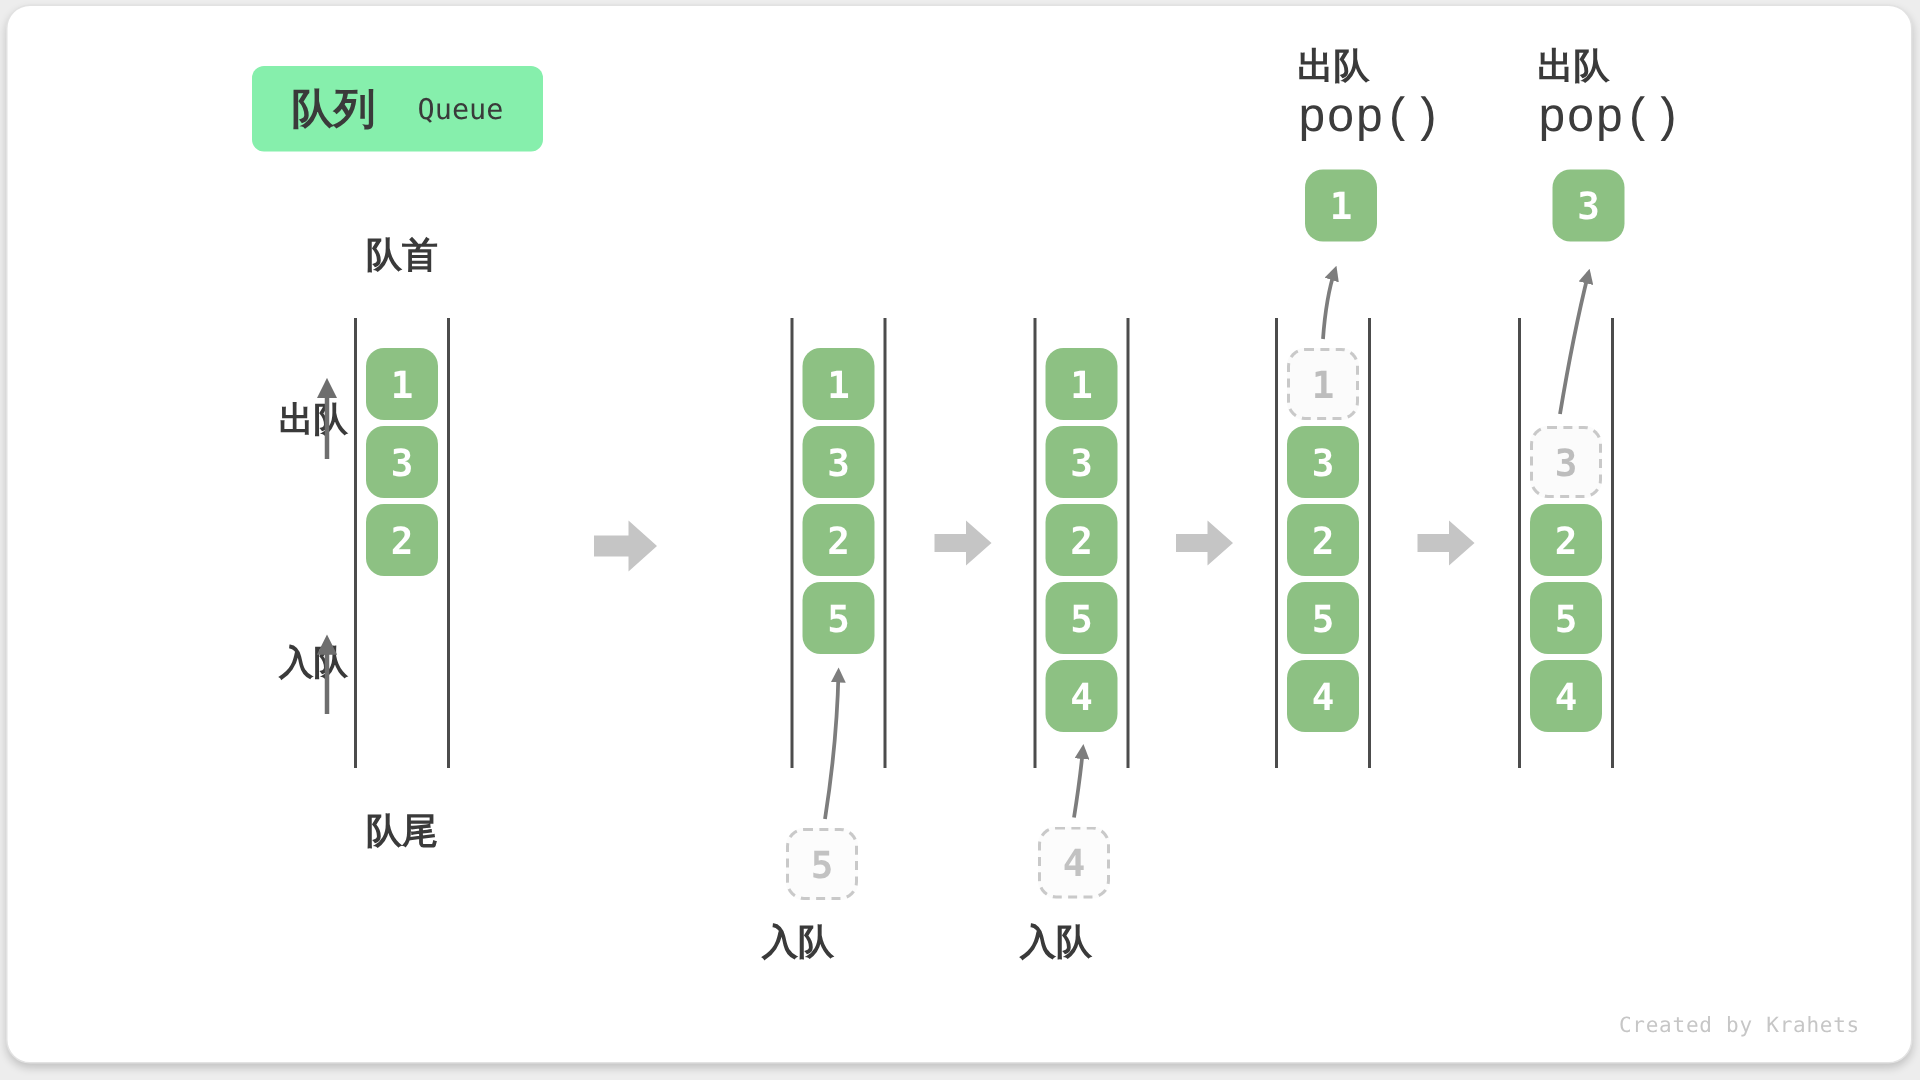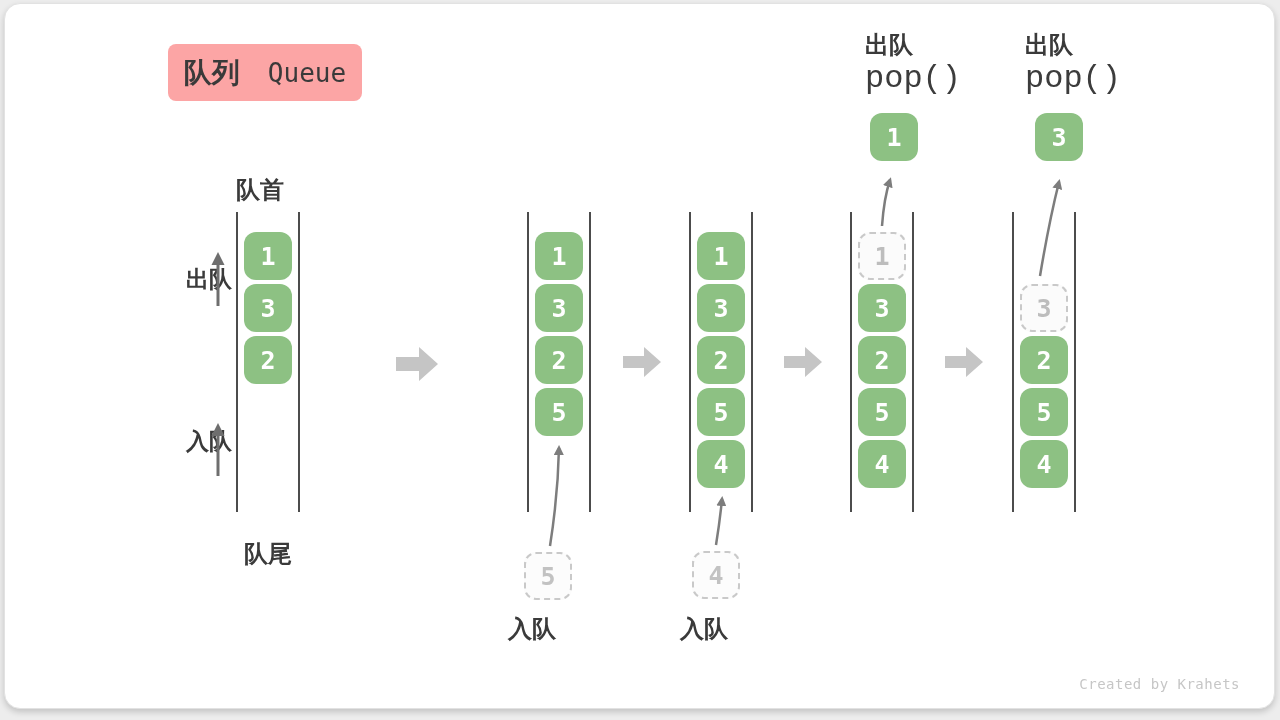--- a/index.html
+++ b/index.html
@@ -5,28 +5,28 @@
   * { margin: 0; padding: 0; box-sizing: border-box; }
   html, body { width: 1280px; height: 720px; background: #ededed; overflow: hidden;
     font-family: "Liberation Sans", sans-serif; }
   .canvas { position: absolute; left: 0; top: 0; width: 1280px; height: 720px; }
   .card { position: absolute; left: 4px; top: 3px; width: 1271px; height: 706px;
     background: #ffffff; border-radius: 16px; border: 1px solid #e2e2e2;
     box-shadow: 0 3px 6px rgba(0,0,0,0.18); }
 
   
   .badge { position: absolute; left: 168px; top: 44px; width: 194px; height: 57px;
-    background: #fca5a5; border-radius: 8px; display: flex; align-items: center;
+    background: #86efac; border-radius: 8px; display: flex; align-items: center;
     justify-content: center; gap: 28px; }
   .badge .zh { font-size: 28px; font-weight: bold; color: #3a3a3a; }
-  .badge .en { font-family: "DejaVu Sans Mono", monospace; font-size: 26px; color: #3a3a3a; }
+  .badge .en { font-family: "DejaVu Sans Mono", monospace; font-size: 19px; color: #3a3a3a; }
 
   
   .side-label { position: absolute; font-size: 24px; font-weight: bold; color: #3a3a3a; }
-  .lbl-front { left: 236px; top: 154px; width: 64px; text-align: left; margin-top: 20px; }
+  .lbl-front { left: 236px; top: 154px; width: 64px; text-align: center; }
   .lbl-rear  { left: 236px; top: 538px; width: 64px; text-align: center; }
   .lbl-deq   { left: 150px; top: 264px; width: 82px; text-align: right; font-size: 23px; }
   .lbl-enq   { left: 150px; top: 426px; width: 82px; text-align: right; font-size: 23px; }
 
   
   .queue { position: absolute; top: 212px; width: 64px; height: 300px; }
   .queue .wall { position: absolute; top: 0; width: 2px; height: 300px; background: #4c4c4c; }
   .queue .wall.left { left: 0; }
   .queue .wall.right { right: 0; }
   .q1 { left: 236px; } .q2 { left: 527px; } .q3 { left: 689px; }

